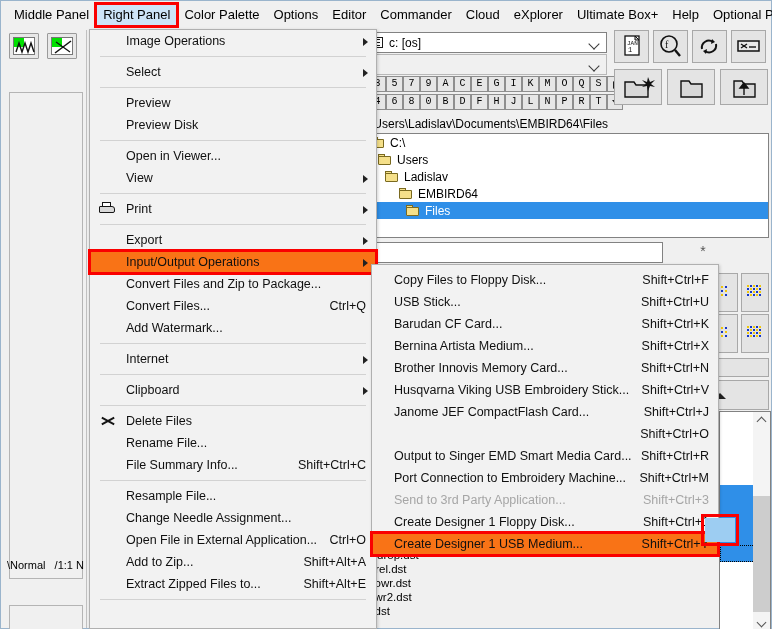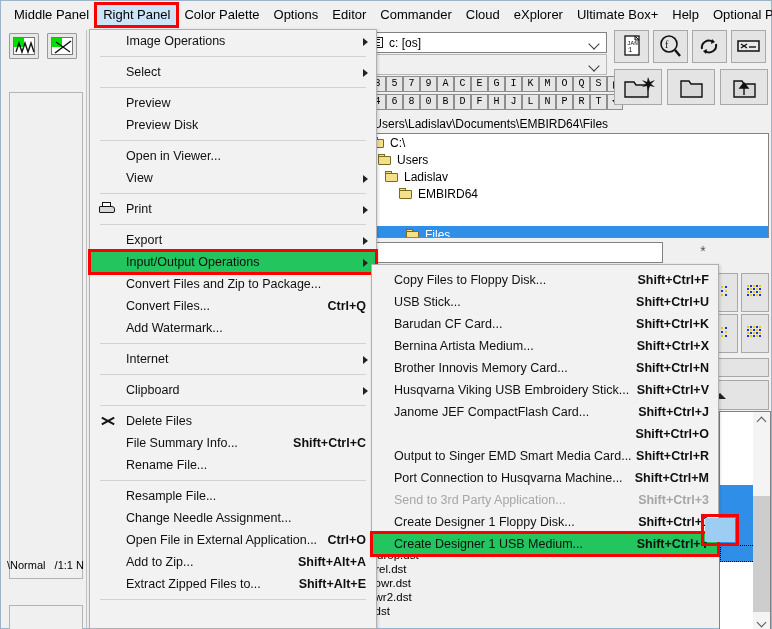--- a/index.html
+++ b/index.html
@@ -181,21 +181,20 @@
     height: 17px;
     display: flex;
     align-items: center;
     font-size: 12px;
     color: #000;
     white-space: nowrap;
   }
   .tree-row.sel {
     background: #2f8fe8;
     color: #fff;
-    margin-top: 24px;
   }
   .folder-ico {
     position: relative;
     width: 16px; height: 13px;
     margin-right: 4px;
     flex: 0 0 16px;
   }
   .folder-ico .b {
     position: absolute; left: 1px; top: 3px;
     width: 13px; height: 9px;
@@ -311,34 +310,33 @@
     position: relative;
     height: 22px;
     display: flex;
     align-items: center;
     font-size: 12.5px;
     color: #101010;
     padding-left: 36px;
     white-space: nowrap;
   }
   .mi.hl {
-    background: #22c55e;
+    background: #f97316;
     align-items: center;
   }
   .mi.redbox {
     outline: 3px solid #fa0000;
     outline-offset: -1px;
     z-index: 5;
   }
   .mi .accel {
     position: absolute;
     right: 10px;
     font-size: 12.5px;
     color: #101010;
-    font-weight: bold;
   }
   .mi .arrow {
     position: absolute;
     right: 8px; top: 8px;
     width: 0; height: 0;
     border-left: 5px solid #222;
     border-top: 4px solid transparent;
     border-bottom: 4px solid transparent;
   }
   .mi.disabled, .mi.disabled .accel { color: #a6a6a6; }
@@ -746,26 +744,26 @@
       <div class="mi">
         <span>Clipboard</span>
         <span class="arrow"></span>
       </div>
       <div class="sep"></div>
       <div class="mi">
         <span class="lefticon ico-x"></span>
         <span>Delete Files</span>
       </div>
       <div class="mi">
+        <span>Rename File...</span>
+      </div>
+      <div class="mi">
         <span>File Summary Info...</span>
         <span class="accel">Shift+Ctrl+C</span>
       </div>
-      <div class="mi">
-        <span>Rename File...</span>
-      </div>
       <div class="sep"></div>
       <div class="mi">
         <span>Resample File...</span>
       </div>
       <div class="mi">
         <span>Change Needle Assignment...</span>
       </div>
       <div class="mi">
         <span>Open File in External Application...</span>
         <span class="accel">Ctrl+O</span>
@@ -813,21 +811,21 @@
         <span class="accel">Shift+Ctrl+J</span>
       </div>
       <div class="mi">
         <span class="accel">Shift+Ctrl+O</span>
       </div>
       <div class="mi">
         <span>Output to Singer EMD Smart Media Card...</span>
         <span class="accel">Shift+Ctrl+R</span>
       </div>
       <div class="mi">
-        <span>Port Connection to Husqvarna Machine...</span>
+        <span>Port Connection to Embroidery Machine...</span>
         <span class="accel">Shift+Ctrl+M</span>
       </div>
       <div class="mi disabled">
         <span>Send to 3rd Party Application...</span>
         <span class="accel">Shift+Ctrl+3</span>
       </div>
       <div class="mi">
         <span>Create Designer 1 Floppy Disk...</span>
         <span class="accel">Shift+Ctrl+1</span>
       </div>

